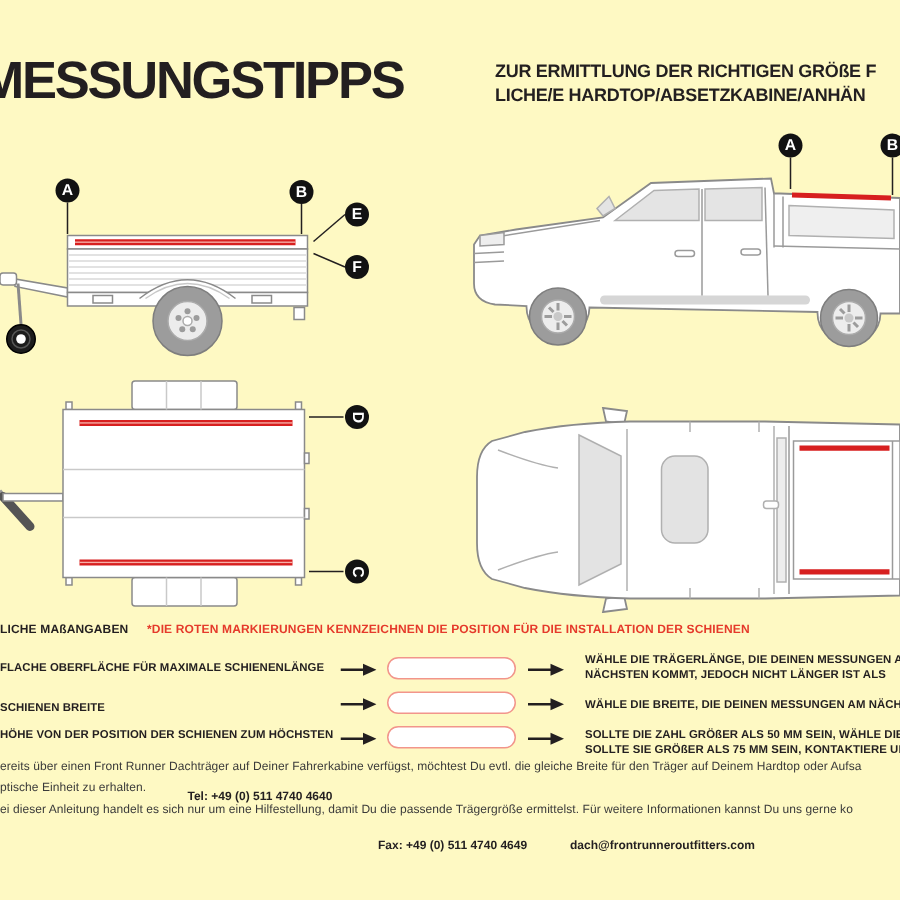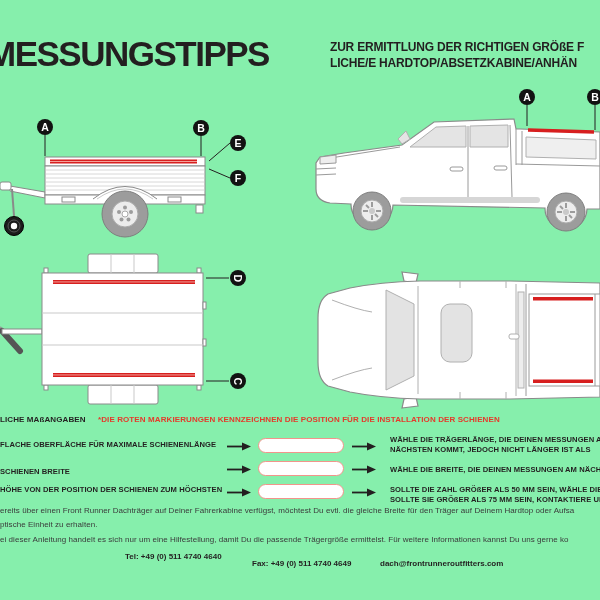--- a/index.html
+++ b/index.html
@@ -1,16 +1,16 @@
 <!DOCTYPE html>
 <html><head>
 <meta charset="utf-8">
 <style>
   html,body{margin:0;padding:0;background:#fff;}
-  #page{position:relative;width:600px;height:600px;overflow:hidden;background:#86efac;
+  #page{position:relative;width:600px;height:600px;overflow:hidden;background:#fef9c3;
         font-family:"Liberation Sans",sans-serif;color:#231f20;}
   .abs{position:absolute;}
   .title{left:-13px;top:34px;font-size:35px;font-weight:bold;letter-spacing:-1.5px;white-space:nowrap;}
   .subtitle{left:330px;top:40px;font-size:12px;font-weight:bold;line-height:15.5px;letter-spacing:-0.2px;white-space:nowrap;}
   .marker{width:16px;height:16px;border-radius:50%;background:#121212;color:#fff;
           display:flex;align-items:center;justify-content:center;
           font-size:10.5px;font-weight:bold;line-height:1;}
   .marker.rot span{display:inline-block;transform:rotate(90deg);}
   .heading{top:415px;font-size:8px;font-weight:bold;white-space:nowrap;letter-spacing:.1px;}
   .red{color:#e53a2b;}
@@ -266,17 +266,17 @@
   </svg>
   <div class="abs result" style="left:390px;top:485px">
     <div>SOLLTE DIE ZAHL GRÖßER ALS 50 MM SEIN, WÄHLE DIE</div>
     <div>SOLLTE SIE GRÖßER ALS 75 MM SEIN, KONTAKTIERE UN</div>
   </div>
 
   <div class="abs note" style="left:0;top:506px">ereits über einen Front Runner Dachträger auf Deiner Fahrerkabine verfügst, möchtest Du evtl. die gleiche Breite für den Träger auf Deinem Hardtop oder Aufsa</div>
   <div class="abs note" style="left:0;top:520px">ptische Einheit zu erhalten.</div>
   <div class="abs note" style="left:0;top:535px">ei dieser Anleitung handelt es sich nur um eine Hilfestellung, damit Du die passende Trägergröße ermittelst. Für weitere Informationen kannst Du uns gerne ko</div>
 
-  <div class="abs foot" style="left:125px;top:552px">Tel: +49 (0) 511 4740 4640</div>
+  <div class="abs foot" style="left:125px;top:526px">Tel: +49 (0) 511 4740 4640</div>
   <div class="abs foot" style="left:252px;top:559px">Fax: +49 (0) 511 4740 4649</div>
   <div class="abs foot" style="left:380px;top:559px">dach@frontrunneroutfitters.com</div>
 
 </div>
 
 </body></html>

